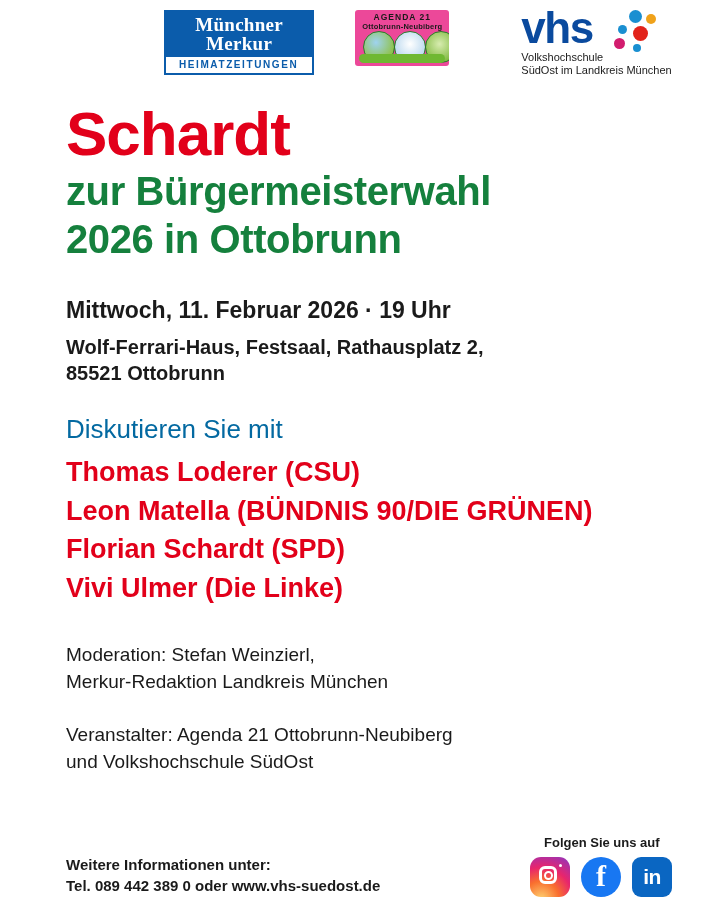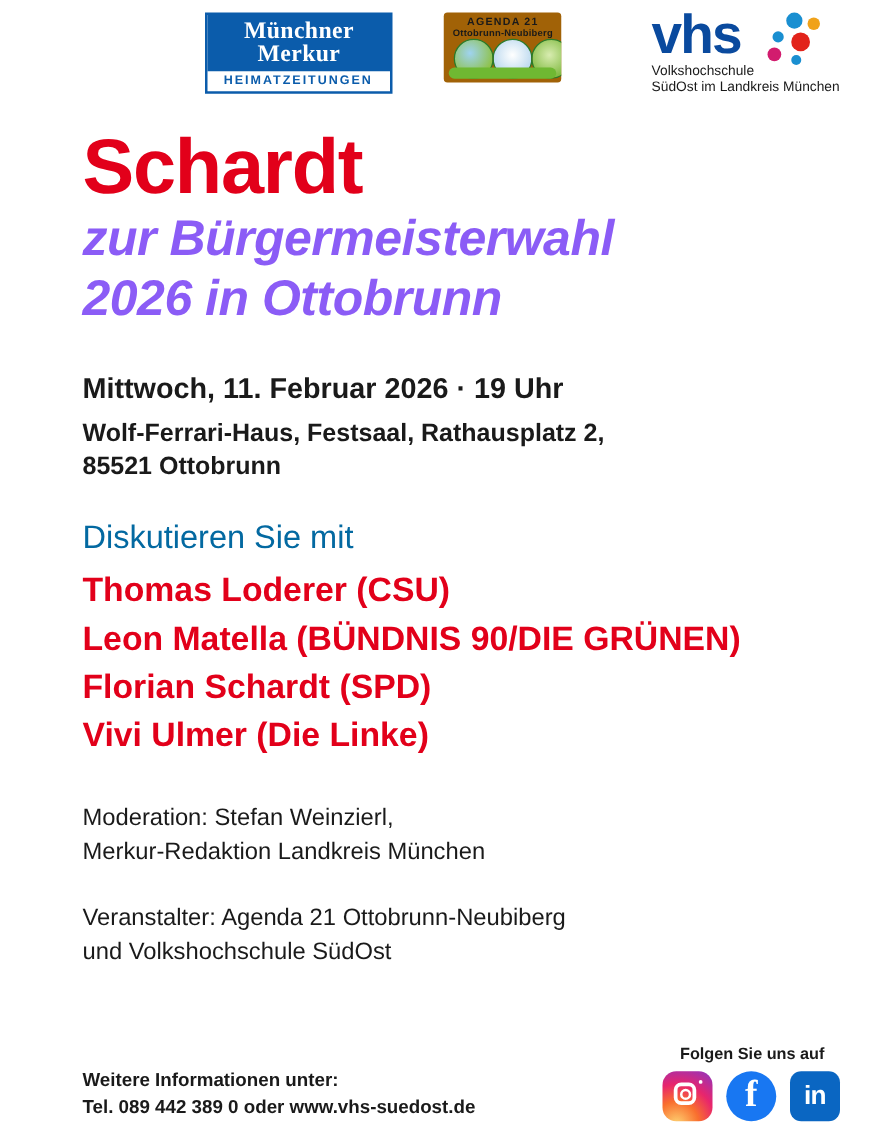--- a/index.html
+++ b/index.html
@@ -54,21 +54,21 @@
     line-height: 1;
   }
 
   
   .agenda {
     width: 108px;
     height: 56px;
     position: relative;
     margin-left: 21px;
     border-radius: 3px;
-    background: #a16207;
+    background: #ec4899;
     overflow: hidden;
   }
   .agenda-title {
     position: absolute;
     top: 2px;
     left: 0;
     right: 0;
     text-align: center;
     font-size: 8.5px;
     font-weight: bold;
@@ -153,27 +153,26 @@
   }
   .h1 {
     color: #e2001a;
     font-size: 62px;
     font-weight: bold;
     line-height: 0.98;
     letter-spacing: -1px;
     margin: 0;
   }
   .h2 {
-    color: #8b5cf6;
+    color: #15803d;
     font-size: 40px;
     font-weight: bold;
     line-height: 1.12;
     margin: 4px 0 0 0;
     letter-spacing: -0.4px;
-    font-style: italic;
   }
   .when {
     margin-top: 34px;
     font-size: 23px;
     font-weight: bold;
     line-height: 1.28;
     color: #1a1a1a;
   }
   .where {
     margin-top: 8px;

